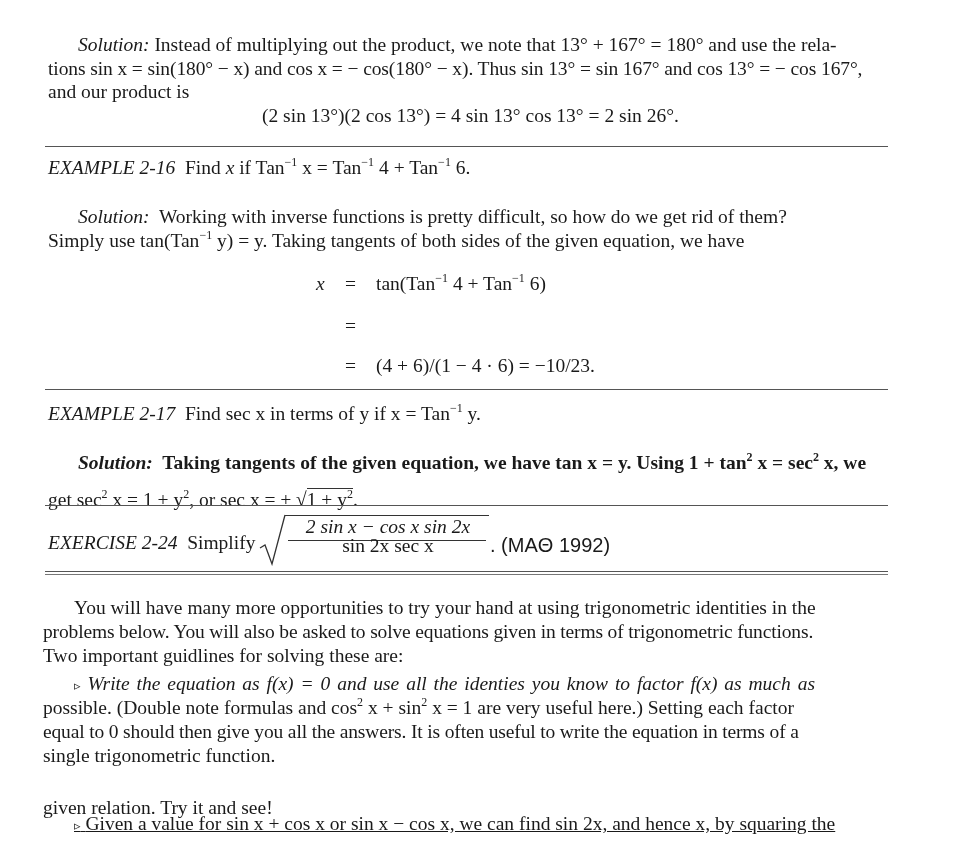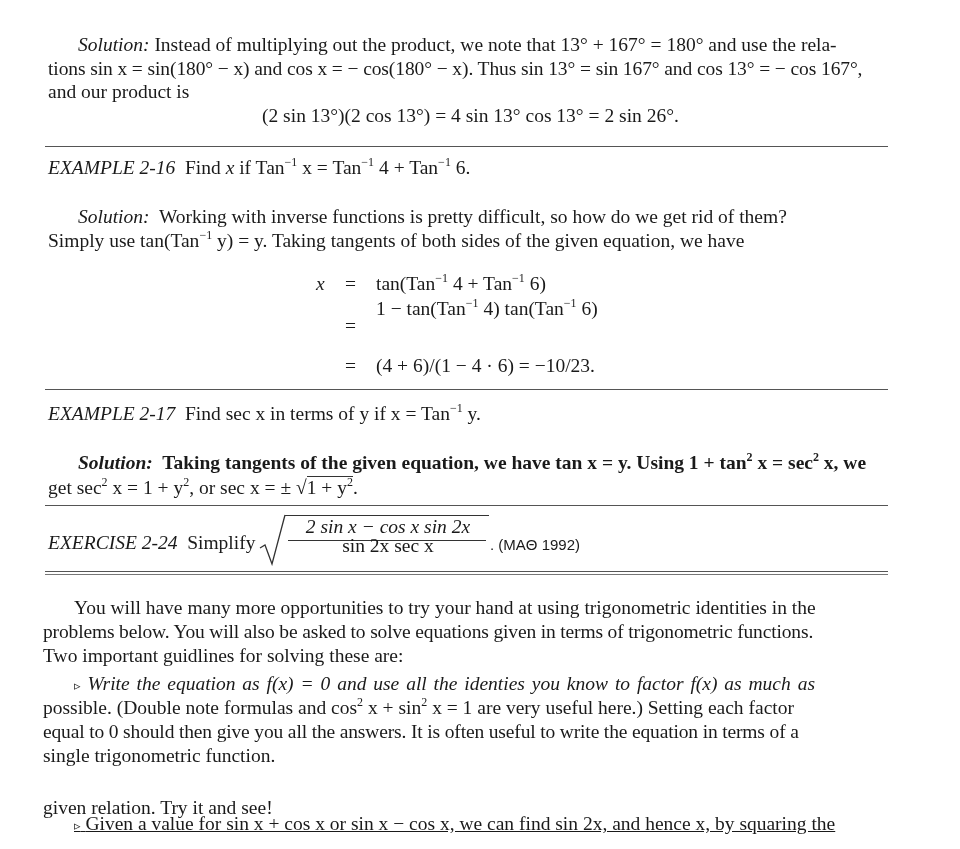--- a/index.html
+++ b/index.html
@@ -7,21 +7,21 @@
          font-family:"Liberation Serif","DejaVu Serif",serif; color:#1a1a1a; font-size:19.5px; }
   .line { position:absolute; white-space:nowrap; line-height:24px; }
   .it { font-style:italic; }
   .b { font-weight:normal; }
   sup { font-size:12px; vertical-align:0; position:relative; top:-8px; }
   .rule { position:absolute; left:45px; width:843px; height:1px; background:#555; }
   .rule.thin { background:#777; }
   .frac { display:inline-block; vertical-align:middle; text-align:center; }
   .frac .num { display:block; border-bottom:1.3px solid #333; padding:0 4px; line-height:24px; }
   .frac .den { display:block; line-height:24px; padding:0 4px; }
-  .sans { font-family:"Liberation Sans","DejaVu Sans",sans-serif; font-size:15px; }
+  .sans { font-family:"Liberation Sans","DejaVu Sans",sans-serif; font-size:20px; }
   .eqrow { position:absolute; white-space:nowrap; line-height:24px; }
 </style>
 </head>
 <body>
 
 <div class="line" style="left:78px;top:33px;">
   <span class="it">Solution:</span>
   <span>Instead of multiplying out the product, we note that 13° + 167° = 180° and use the rela-</span>
 </div>
 <div class="line" style="left:48px;top:57px;letter-spacing:-0.1px;">tions sin x = sin(180° − x) and cos x = − cos(180° − x). Thus sin 13° = sin 167° and cos 13° = − cos 167°,</div>
@@ -44,39 +44,38 @@
 </div>
 
 <div class="eqrow" style="left:316px;top:272px;"><span class="it">x</span></div>
 <div class="eqrow" style="left:345px;top:272px;">=</div>
 <div class="eqrow" style="left:376px;top:272px;">
   <span>tan(Tan</span><sup>−1</sup><span> 4 + Tan</span><sup>−1</sup><span> 6)</span>
 </div>
 <div class="eqrow" style="left:345px;top:314px;">=</div>
 <div class="eqrow" style="left:372px;top:296px;">
   <span class="frac">
-    <span class="den"><span>1 − tan(Tan</span><sup>−1</sup><span> 4) tan(Tan</span><sup>−1</sup><span> 6)</span></span>
   </span>
 </div>
 <div class="eqrow" style="left:345px;top:354px;">=</div>
 <div class="eqrow" style="left:376px;top:354px;">
   <span>(4 + 6)/(1 − 4 · 6) = </span><span class="b">−10/23</span><span>.</span>
 </div>
 
 <div class="rule" style="top:389px;"></div>
 
 <div class="line" style="left:48px;top:402px;">
   <span class="it">EXAMPLE 2-17</span>&nbsp;
   <span>Find sec x in terms of y if x = Tan</span><sup>−1</sup><span> y.</span>
 </div>
 <div class="line" style="left:78px;top:451px;font-weight:bold;">
   <span class="it">Solution:</span>&nbsp;
   <span>Taking tangents of the given equation, we have tan x = y. Using 1 + tan</span><sup>2</sup><span> x = sec</span><sup>2</sup><span> x, we</span>
 </div>
-<div class="line" style="left:48px;top:476px;">
+<div class="line" style="left:48px;top:488px;">
   <span>get sec</span><sup>2</sup><span> x = 1 + y</span><sup>2</sup><span>, or sec x = </span><span class="b">±</span>&nbsp;<span>√</span><span class="b" style="border-top:1.3px solid #333;"><span>1 + y</span><sup>2</sup></span><span>.</span>
 </div>
 
 <div class="rule" style="top:505px;"></div>
 
 <div class="line" style="left:48px;top:531px;">
   <span class="it">EXERCISE 2-24</span>&nbsp;
   <span>Simplify</span>
 </div>
 <div style="position:absolute;left:258px;top:512px;">

